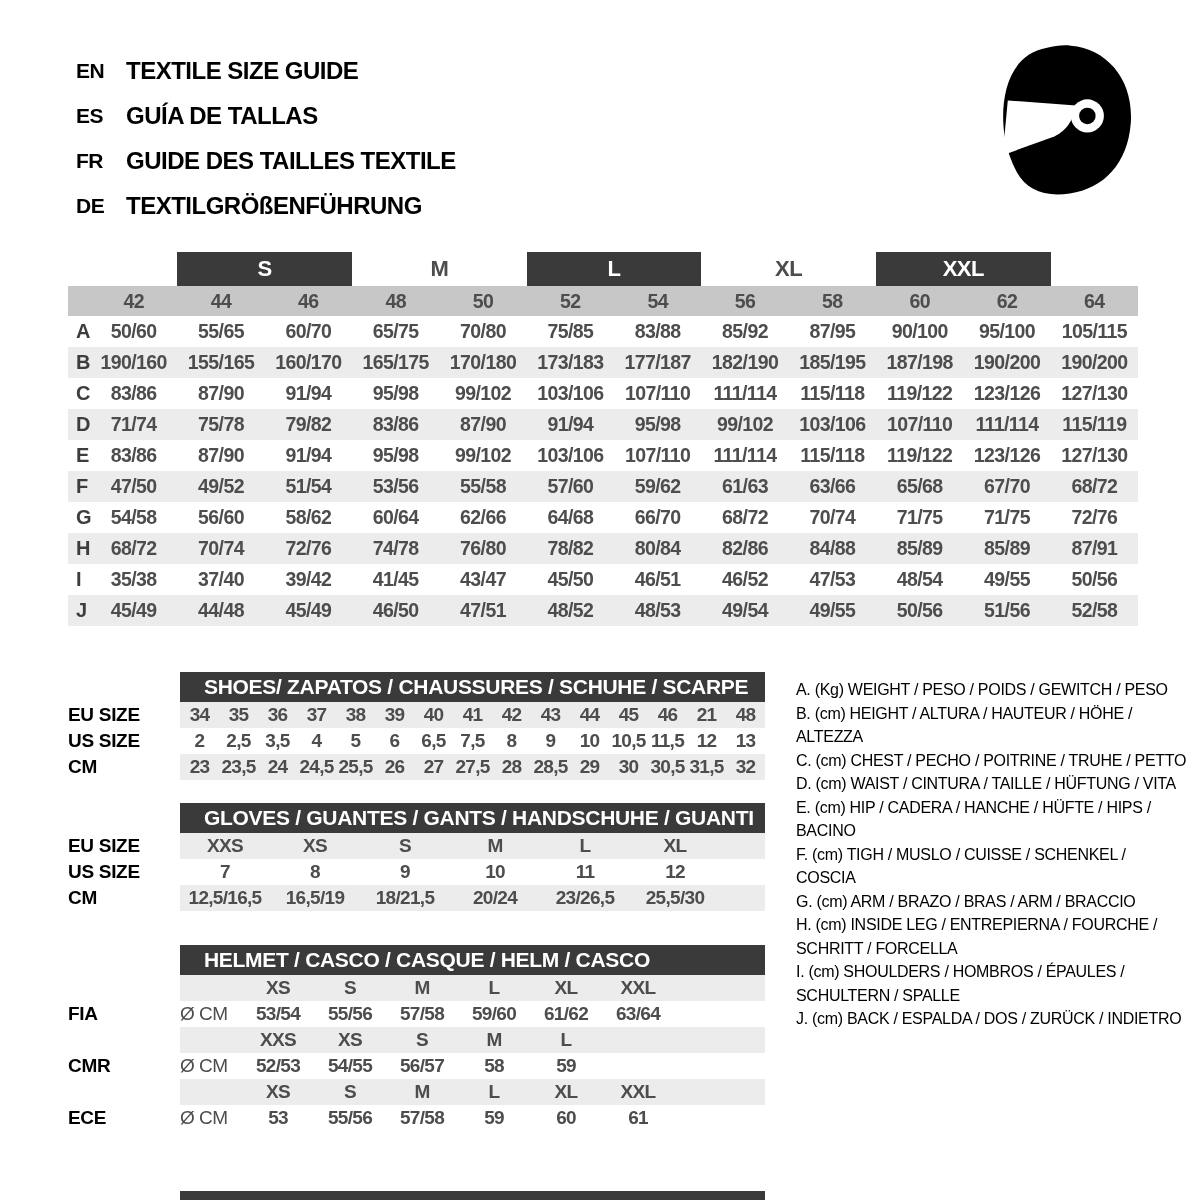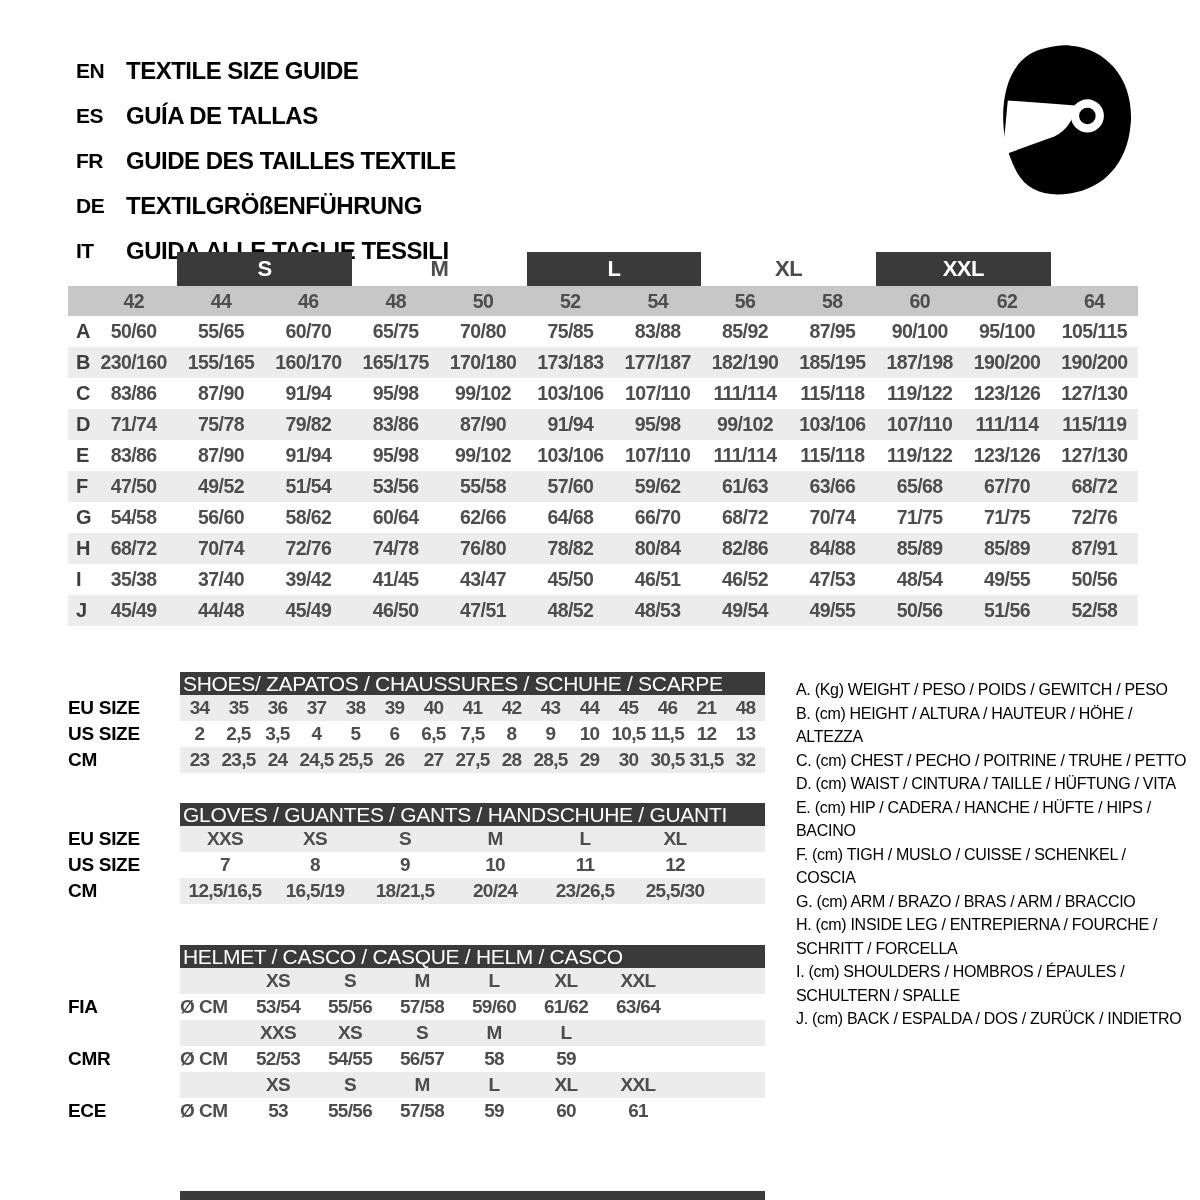--- a/index.html
+++ b/index.html
@@ -26,30 +26,30 @@
   .num-row{height:30px;background:#c7c7c7;}
   .trow{height:31px;}
   .trow.striped{background:#ececec;}
   .cell{display:flex;align-items:center;justify-content:center;font-weight:bold;
         font-size:19.5px;color:#4d4d4d;letter-spacing:-0.6px;white-space:nowrap;}
   .lbl{display:flex;align-items:center;font-weight:bold;font-size:20px;color:#3d3d3d;padding-left:8px;}
 
   
   .sub-block{position:absolute;left:68px;width:697px;}
   .shoes-block{top:672px;} .gloves-block{top:803px;} .helmet-block{top:945px;}
-  .bar{margin-left:112px;height:23px;background:#3a3a3a;color:#fff;font-weight:normal;
-       font-size:21px;display:flex;align-items:center;padding-left:3px;
+  .bar{margin-left:112px;height:30px;background:#3a3a3a;color:#fff;font-weight:bold;
+       font-size:21px;display:flex;align-items:center;padding-left:24px;
        letter-spacing:-0.3px;box-sizing:border-box;white-space:nowrap;}
   .srow{height:26px;display:grid;}
   .srow.striped{background:linear-gradient(to right,transparent 112px,#ececec 112px);}
   .g15{grid-template-columns:112px repeat(15,39px);}
   .g6{grid-template-columns:112px repeat(6,90px);}
   .g6u{grid-template-columns:112px 62px repeat(6,72px);}
   .slbl{display:flex;align-items:center;font-weight:bold;font-size:19px;color:#000;letter-spacing:-0.3px;}
-  .unit{display:flex;align-items:center;font-weight:bold;font-size:19px;color:#4d4d4d;letter-spacing:-0.5px;}
+  .unit{display:flex;align-items:center;font-weight:normal;font-size:19px;color:#4d4d4d;letter-spacing:-0.5px;}
   .scell{display:flex;align-items:center;justify-content:center;font-weight:bold;
          font-size:19px;color:#4d4d4d;letter-spacing:-0.7px;white-space:nowrap;}
 
   
   .legend{position:absolute;left:796px;top:678px;width:392px;}
   .leg-item{font-weight:normal;font-size:16px;line-height:23.5px;letter-spacing:-0.3px;color:#000;}
 
   
   .bottom-bar{position:absolute;left:180px;top:1191px;width:585px;height:9px;background:#3a3a3a;}
 </style>
@@ -67,24 +67,20 @@
         <div class="lang-code">ES</div>
         <div class="lang-title">GUÍA DE TALLAS</div>
       </div>
       <div class="lang-row">
         <div class="lang-code">FR</div>
         <div class="lang-title">GUIDE DES TAILLES TEXTILE</div>
       </div>
       <div class="lang-row">
         <div class="lang-code">DE</div>
         <div class="lang-title">TEXTILGRÖßENFÜHRUNG</div>
-      </div>
-      <div class="lang-row">
-        <div class="lang-code">IT</div>
-        <div class="lang-title">GUIDA ALLE TAGLIE TESSILI</div>
       </div>
     </div>
 
   <svg class="helmet-logo" viewBox="0 0 150 150" xmlns="http://www.w3.org/2000/svg" aria-hidden="true">
     <path fill="#000" d="M85,4 C121,7 146,38 143,79 C140,118 117,142 84,147
       C60,151 42,143 33,127 C27,116 23,104 21,92 C16,60 22,13 62,6
       C70,4 78,3 85,4 Z"></path>
     <path fill="#fff" d="M24,57 L90,62 Q86,84 69,92 L19,110 Z"></path>
     <circle cx="101" cy="72" r="16" fill="#fff"></circle>
     <circle cx="101" cy="72" r="8" fill="#000"></circle>
@@ -124,21 +120,21 @@
           <div class="cell">75/85</div>
           <div class="cell">83/88</div>
           <div class="cell">85/92</div>
           <div class="cell">87/95</div>
           <div class="cell">90/100</div>
           <div class="cell">95/100</div>
           <div class="cell">105/115</div>
         </div>
         <div class="trow striped">
           <div class="lbl">B</div>
-          <div class="cell">230/160</div>
+          <div class="cell">190/160</div>
           <div class="cell">155/165</div>
           <div class="cell">160/170</div>
           <div class="cell">165/175</div>
           <div class="cell">170/180</div>
           <div class="cell">173/183</div>
           <div class="cell">177/187</div>
           <div class="cell">182/190</div>
           <div class="cell">185/195</div>
           <div class="cell">187/198</div>
           <div class="cell">190/200</div>

